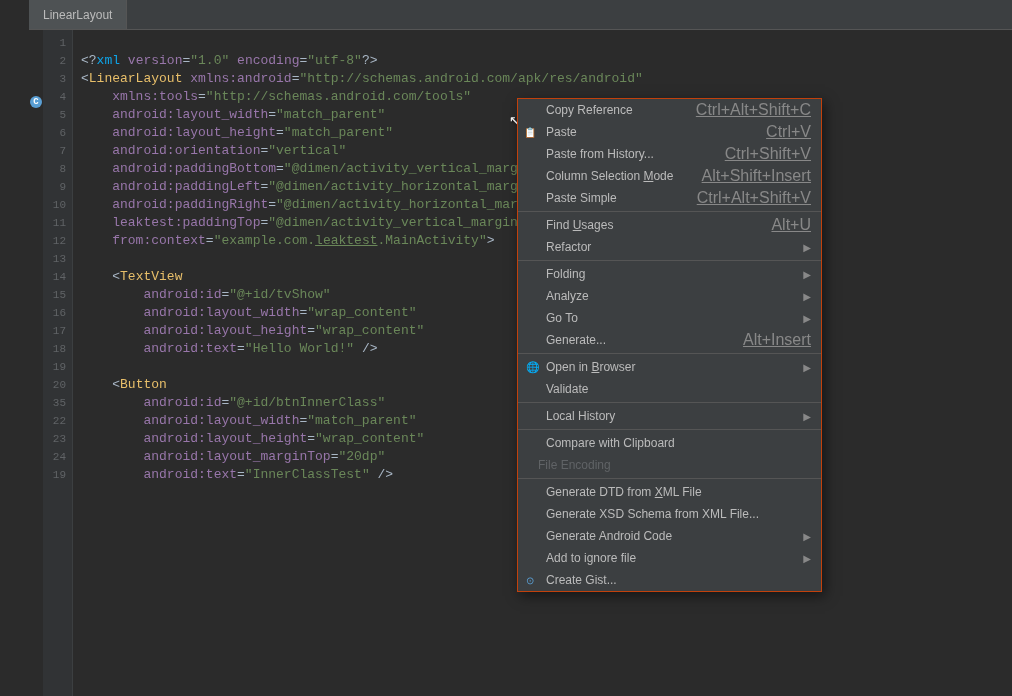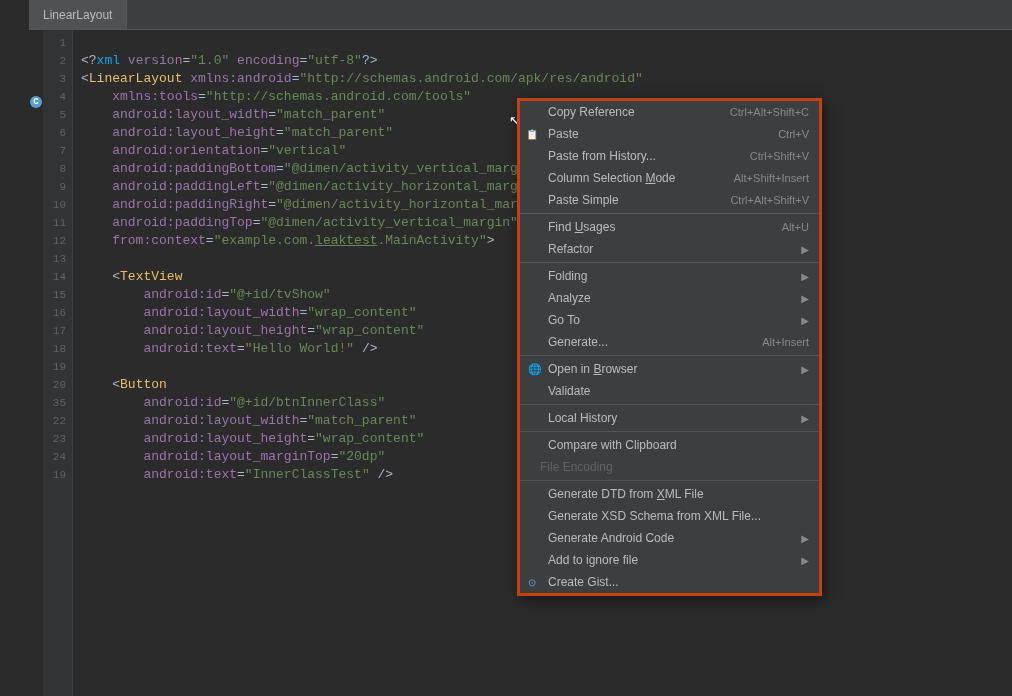--- a/index.html
+++ b/index.html
@@ -137,21 +137,21 @@
       font-weight: bold;
     }
 
     
     .context-menu {
       position: absolute;
       top: 98px;
       left: 488px;
       width: 305px;
       background: #3c3f41;
-      border: 3px solid #c2410c;
+      border: 1px solid #c2410c;
       box-shadow: 3px 4px 12px rgba(0,0,0,0.5);
       z-index: 100;
       font-family: Arial, sans-serif;
       font-size: 12px;
       color: #bbbbbb;
     }
     .menu-item {
       display: flex;
       align-items: center;
       justify-content: space-between;
@@ -159,21 +159,22 @@
       height: 22px;
       cursor: pointer;
       position: relative;
     }
     .menu-item.disabled {
       color: #606366;
       padding-left: 20px;
     }
     .menu-item .shortcut {
       color: #888;
-      font-size: 11px;
+      font-size: 16px;
+      text-decoration: underline;
     }
     .menu-item .arrow {
       color: #888;
       font-size: 10px;
     }
     .menu-separator {
       height: 1px;
       background: #555;
       margin: 2px 0;
     }
@@ -252,21 +253,21 @@
       <span class="code-line">&nbsp;</span>
       <span class="code-line"><span class="kw-bracket">&lt;?</span><span class="kw-xml">xml</span> <span class="kw-attr">version</span><span class="kw-eq">=</span><span class="kw-str">"1.0"</span> <span class="kw-attr">encoding</span><span class="kw-eq">=</span><span class="kw-str">"utf-8"</span><span class="kw-bracket">?&gt;</span></span>
       <span class="code-line"><span class="kw-bracket">&lt;</span><span class="kw-tag">LinearLayout</span> <span class="kw-attr">xmlns:android</span><span class="kw-eq">=</span><span class="kw-str">"http://schemas.android.com/apk/res/android"</span></span>
       <span class="code-line">    <span class="kw-attr">xmlns:tools</span><span class="kw-eq">=</span><span class="kw-str">"http://schemas.android.com/tools"</span></span>
       <span class="code-line">    <span class="kw-attr">android:layout_width</span><span class="kw-eq">=</span><span class="kw-str">"match_parent"</span></span>
       <span class="code-line">    <span class="kw-attr">android:layout_height</span><span class="kw-eq">=</span><span class="kw-str">"match_parent"</span></span>
       <span class="code-line">    <span class="kw-attr">android:orientation</span><span class="kw-eq">=</span><span class="kw-str">"vertical"</span></span>
       <span class="code-line">    <span class="kw-attr">android:paddingBottom</span><span class="kw-eq">=</span><span class="kw-str">"@dimen/activity_vertical_marg</span></span>
       <span class="code-line">    <span class="kw-attr">android:paddingLeft</span><span class="kw-eq">=</span><span class="kw-str">"@dimen/activity_horizontal_marg</span></span>
       <span class="code-line">    <span class="kw-attr">android:paddingRight</span><span class="kw-eq">=</span><span class="kw-str">"@dimen/activity_horizontal_mar</span></span>
-      <span class="code-line">    <span class="kw-attr">android:paddingTop</span><span class="kw-eq">=</span><span class="kw-str">"@dimen/activity_vertical_margin"</span></span>
+      <span class="code-line">    <span class="kw-attr">leaktest:paddingTop</span><span class="kw-eq">=</span><span class="kw-str">"@dimen/activity_vertical_margin"</span></span>
       <span class="code-line">    <span class="kw-attr">from:context</span><span class="kw-eq">=</span><span class="kw-str">"example.com.<span style="text-decoration:underline">leaktest</span>.MainActivity"</span><span class="kw-bracket">&gt;</span></span>
       <span class="code-line">&nbsp;</span>
       <span class="code-line">    <span class="kw-bracket">&lt;</span><span class="kw-tag">TextView</span></span>
       <span class="code-line">        <span class="kw-attr">android:id</span><span class="kw-eq">=</span><span class="kw-str">"@+id/tvShow"</span></span>
       <span class="code-line">        <span class="kw-attr">android:layout_width</span><span class="kw-eq">=</span><span class="kw-str">"wrap_content"</span></span>
       <span class="code-line">        <span class="kw-attr">android:layout_height</span><span class="kw-eq">=</span><span class="kw-str">"wrap_content"</span></span>
       <span class="code-line">        <span class="kw-attr">android:text</span><span class="kw-eq">=</span><span class="kw-str">"Hello World!"</span> <span class="kw-bracket">/&gt;</span></span>
       <span class="code-line">&nbsp;</span>
       <span class="code-line">    <span class="kw-bracket">&lt;</span><span class="kw-tag">Button</span></span>
       <span class="code-line">        <span class="kw-attr">android:id</span><span class="kw-eq">=</span><span class="kw-str">"@+id/btnInnerClass"</span></span>

